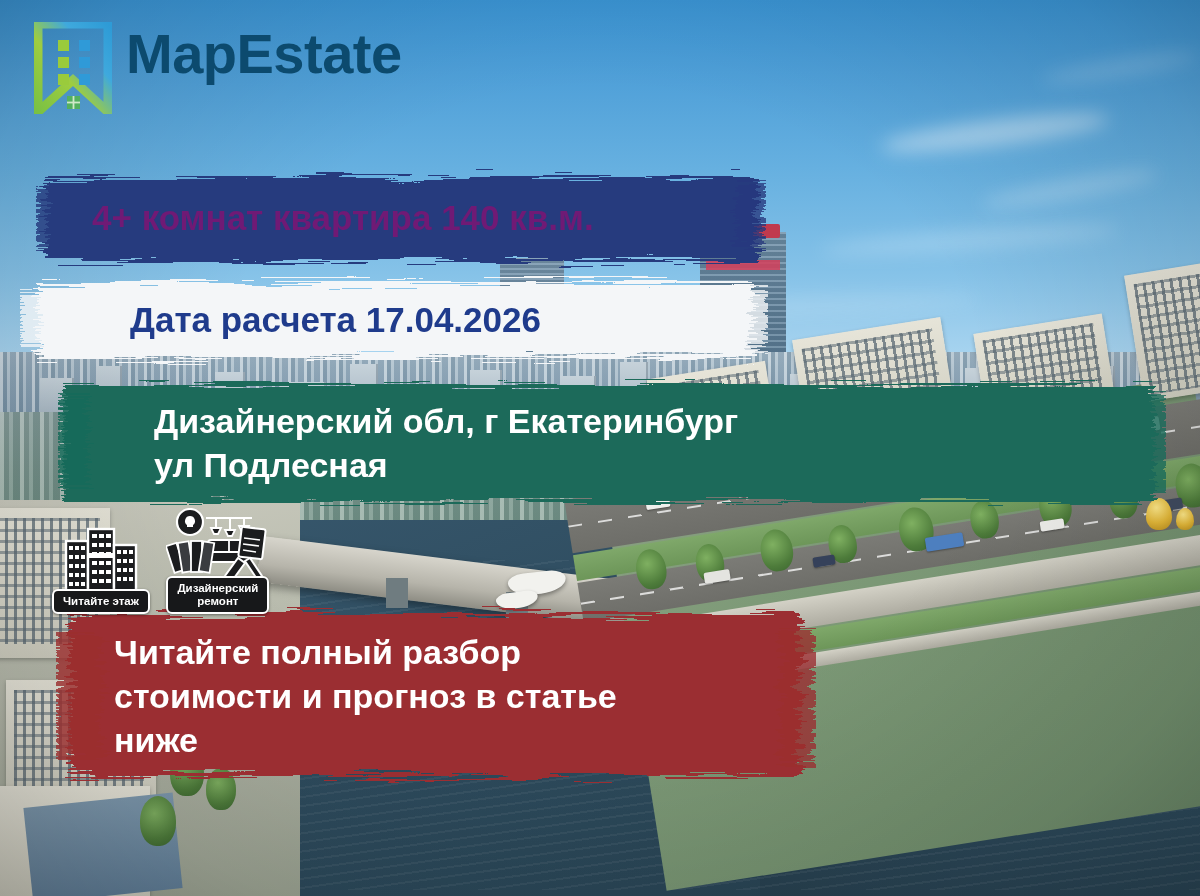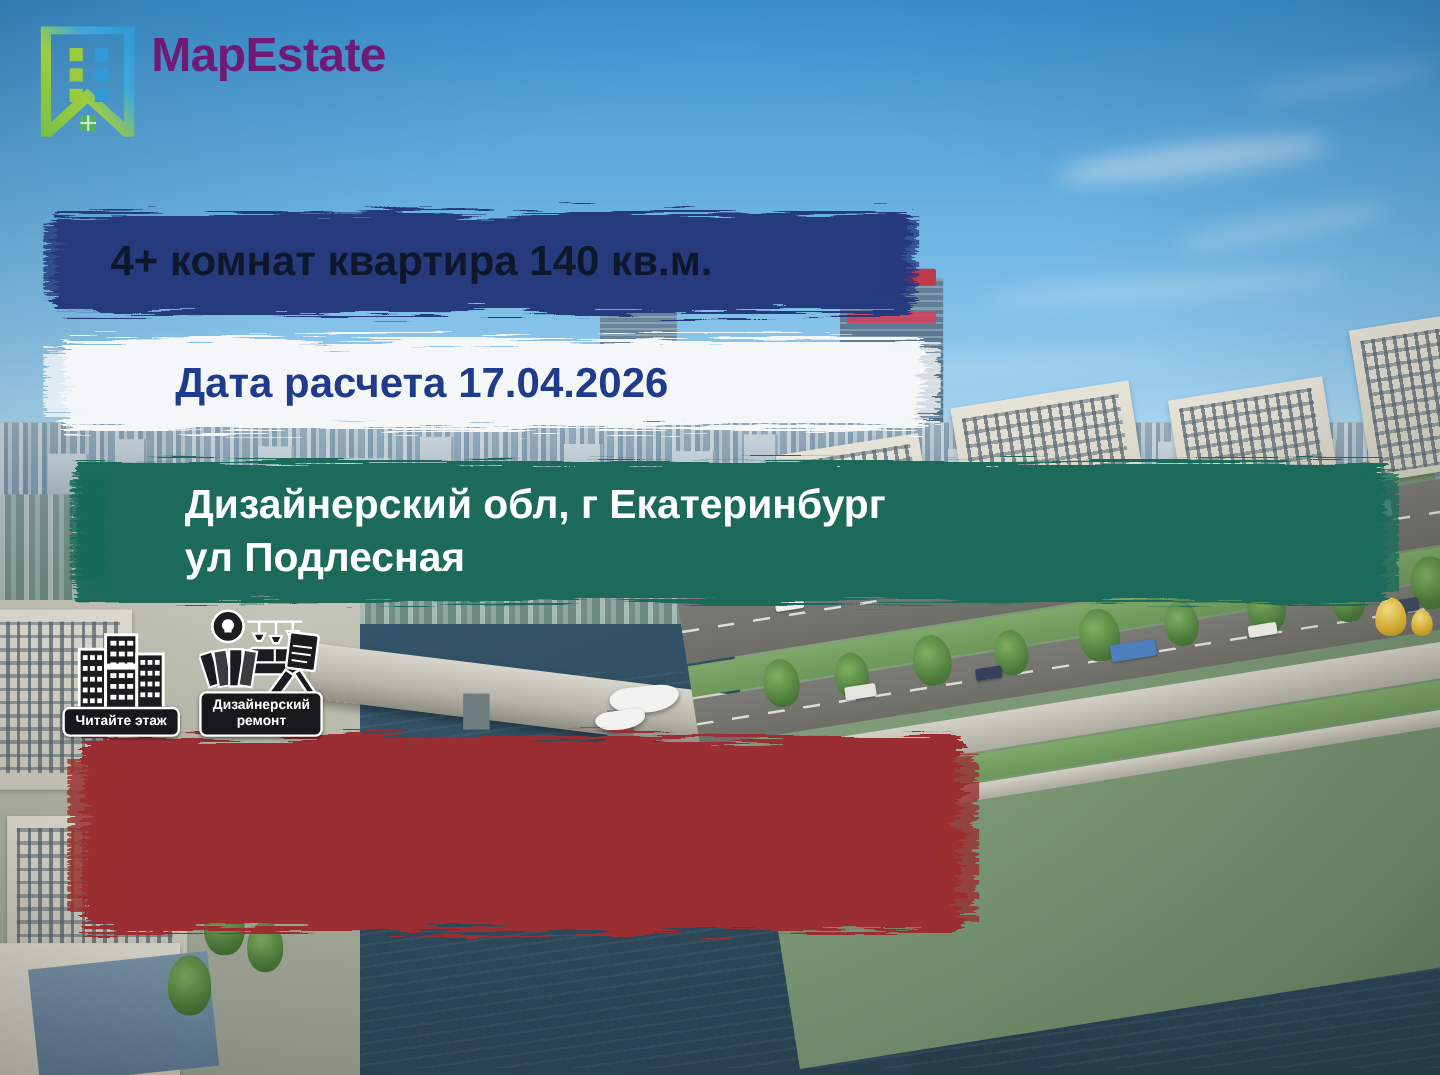--- a/index.html
+++ b/index.html
@@ -260,23 +260,23 @@
     position: absolute;
     left: 34px;
     top: 22px;
     display: flex;
     align-items: flex-start;
     gap: 14px;
   }
   .logo-mark { width: 78px; height: 92px; display:block; }
   .logo-words { padding-top: 4px; }
   .logo-title {
-    font-size: 40px;
+    font-size: 56px;
     font-weight: 700;
-    color: #701a75;
+    color: #0c4a6e;
     letter-spacing: -0.5px;
     line-height: 1;
     margin: 0;
     white-space: nowrap;
   }
   .logo-title .bold-e { font-weight: 800; }
   .logo-tagline {
     margin: 6px 0 0 4px;
     font-size: 13.5px;
     font-weight: 600;
@@ -303,28 +303,28 @@
     font-weight: 700;
     line-height: 1.30;
   }
 
   
   .band-navy {
     left: 36px; top: 168px;
     width: 730px; height: 100px;
   }
   .band-navy .band-text {
-    color: #0f172a;
+    color: #701a75;
     font-size: 35px;
     padding-left: 56px;
   }
 
   
   .band-white {
-    left: 36px; top: 274px;
+    left: 20px; top: 274px;
     width: 748px; height: 92px; text-align: center;
   }
   .band-white .band-text {
     color: #1f3b8c;
     font-size: 35px;
     padding-left: 110px;
   }
 
   
   .band-green {
@@ -713,15 +713,20 @@
           <feTurbulence type="fractalNoise" baseFrequency="0.010 0.30" numOctaves="3" seed="53" result="t4"></feTurbulence>
           <feDisplacementMap in="SourceGraphic" in2="t4" scale="28" xChannelSelector="R" yChannelSelector="G"></feDisplacementMap>
         </filter>
       </defs>
       <g filter="url(#fRed)">
         <rect x="14" y="8" width="730" height="162" fill="#9b2e30"></rect>
         <rect x="0" y="26" width="46" height="128" fill="#9b2e30" opacity="0.82"></rect>
         <rect x="724" y="22" width="36" height="136" fill="#9b2e30" opacity="0.78"></rect>
       </g>
     </svg>
+    <div class="band-text">
+      <div>Читайте полный разбор</div>
+      <div>стоимости и прогноз в статье</div>
+      <div>ниже</div>
+    </div>
   </div>
 
 </div>
 
 </body></html>

